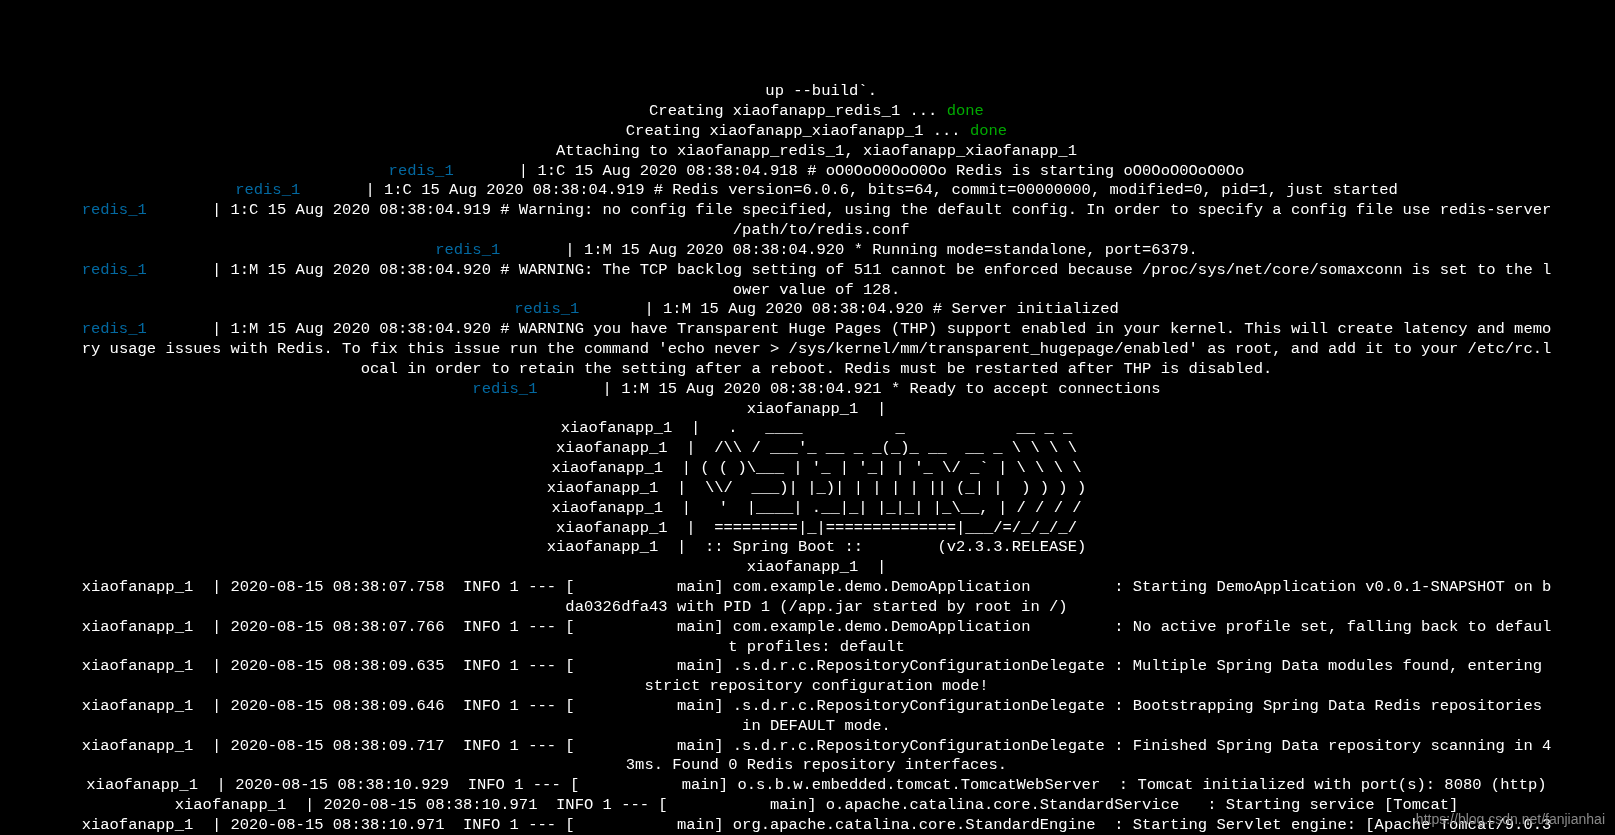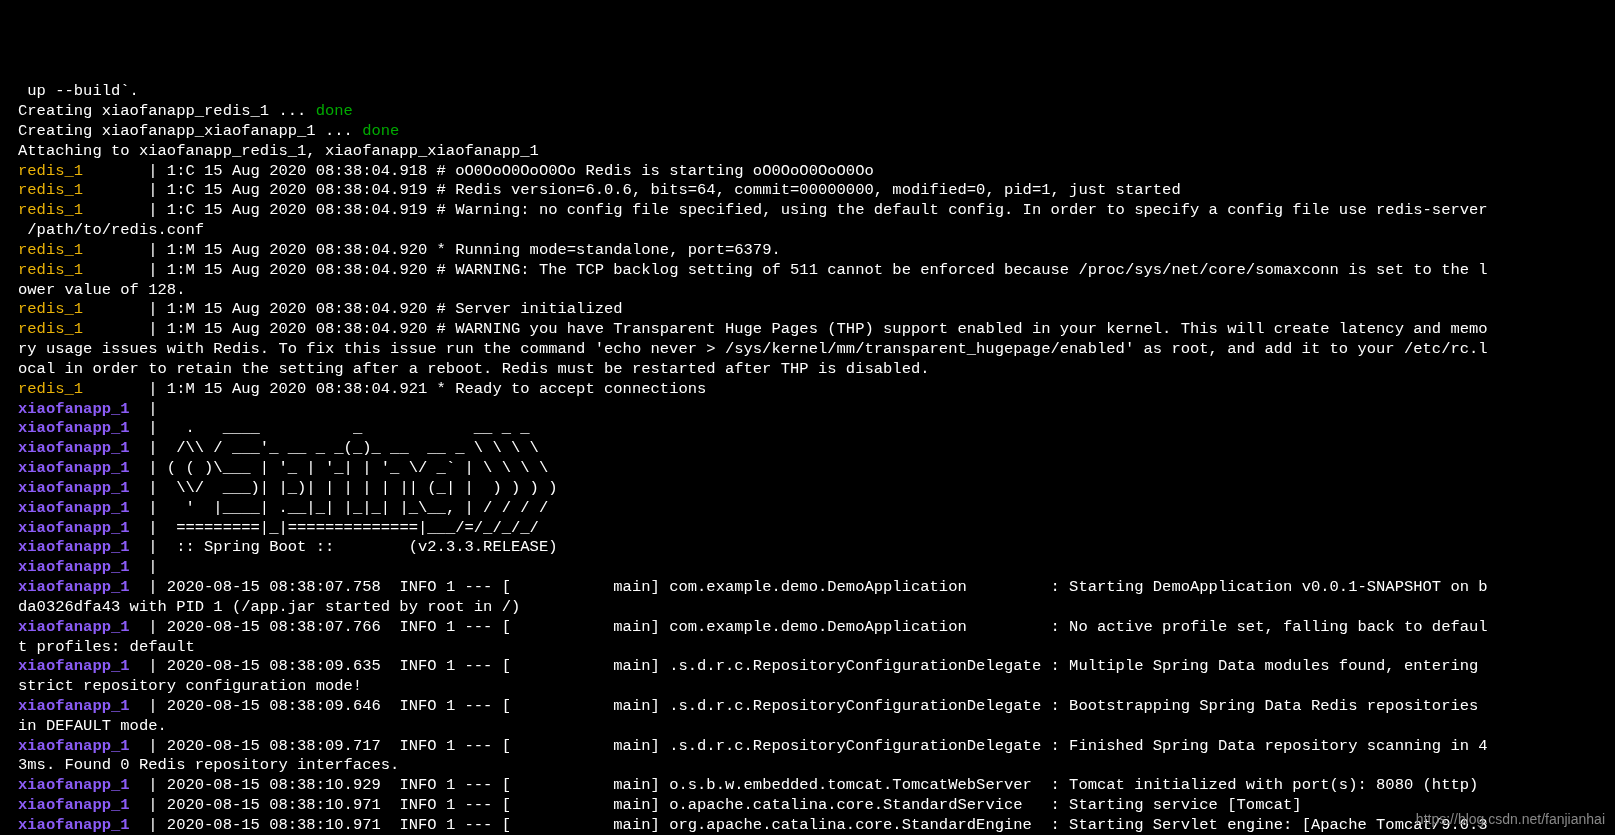--- a/index.html
+++ b/index.html
@@ -9,23 +9,23 @@
       font-family: 'Consolas', 'Monaco', 'Courier New', monospace;
       font-size: 15.5px;
       line-height: 1.28;
       padding: 3px 0 0 18px;
       white-space: pre;
       overflow: hidden;
       width: 1615px;
       height: 835px;
       position: relative;
     }
-    .line { display: block; }
-    .cyan { color: #eab308; margin-top: 11px; }
-    .yellow { color: #8b5cf6; font-weight: bold; }
+    .line { display: block; text-align: center; }
+    .cyan { color: #0369a1; margin-top: 11px; }
+    .yellow { color: #ffffff; }
     .green { color: #0a0; font-family: Liberation Mono, monospace; }
     .white { color: #fff; }
     .pipe { color: #fff; }
     .watermark {
       position: absolute;
       bottom: 6px;
       right: 10px;
       color: #888;
       font-size: 14px;
       font-family: Arial, sans-serif;

